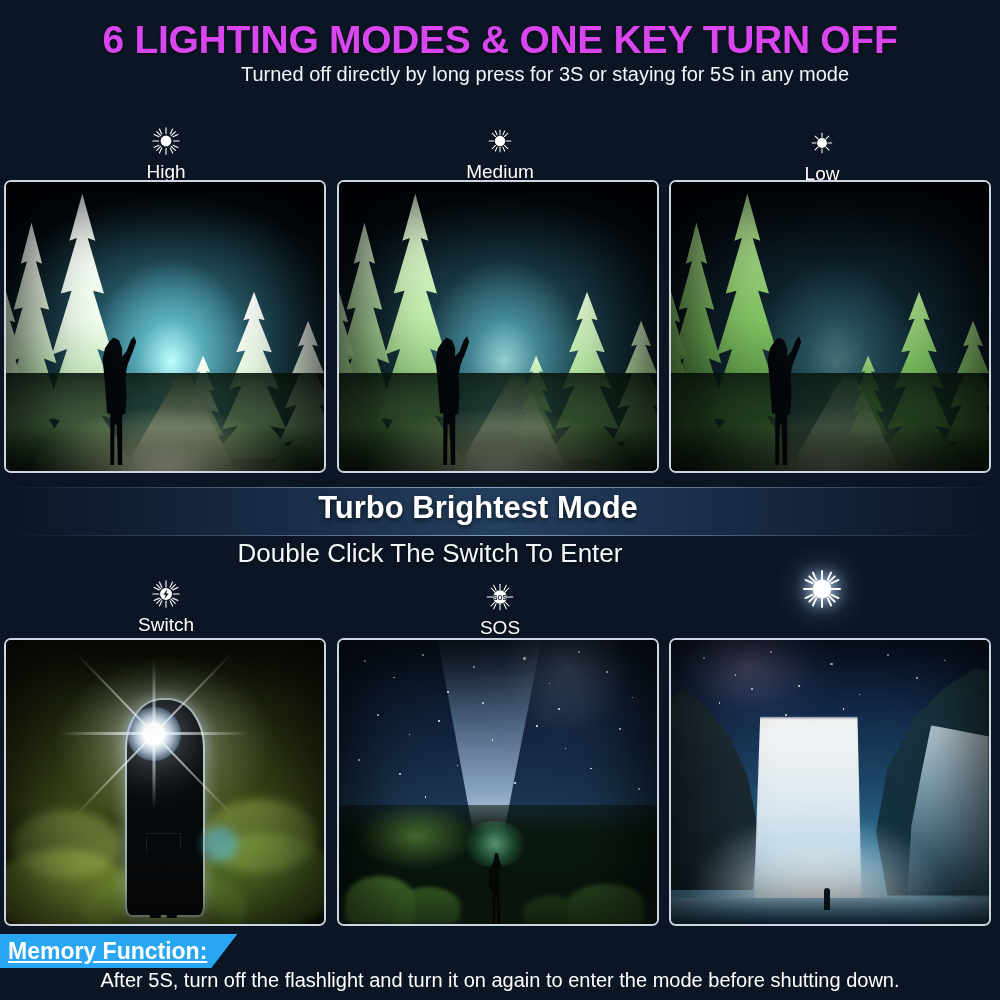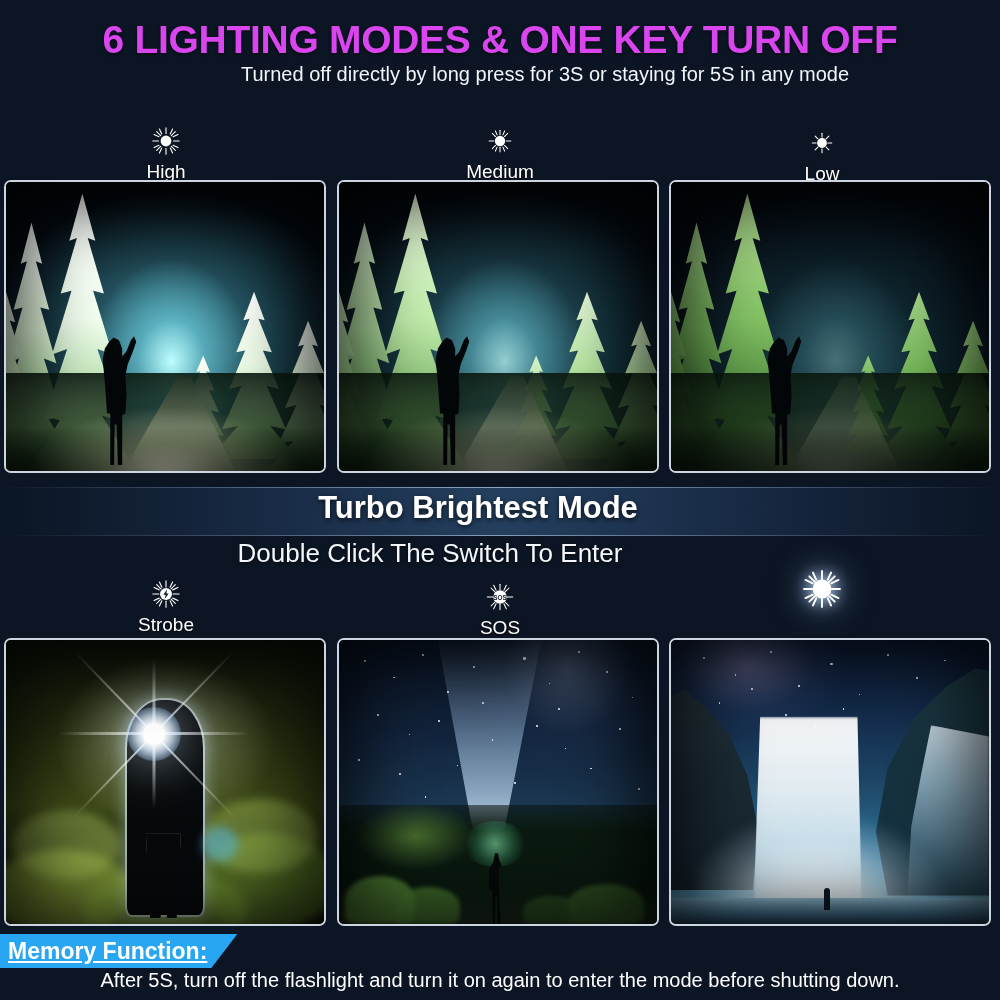--- a/index.html
+++ b/index.html
@@ -390,21 +390,21 @@
             <line x1="25.5" y1="29" x2="28.8" y2="35.9"></line>
           <line x1="28.8" y1="4.1" x2="25.5" y2="11"></line>
             <line x1="14.5" y1="29" x2="11.2" y2="35.9"></line>
           <line x1="4.1" y1="11.2" x2="11" y2="14.5"></line>
             <line x1="29" y1="25.5" x2="35.9" y2="28.8"></line>
           <line x1="35.9" y1="11.2" x2="29" y2="14.5"></line>
             <line x1="11" y1="25.5" x2="4.1" y2="28.8"></line>
         </g>
       </svg>
     </div>
-    <div class="lbl">Strobe</div>
+    <div class="lbl">Switch</div>
   </div>
 
   <div class="mode-head" style="left:400px; top:578px;">
     <div class="icon-wrap">
       <svg class="sun" width="30" height="30" viewBox="0 0 40 40">
         <circle cx="20" cy="20" r="9" fill="#fff"></circle>
         <text x="20" y="23.4" text-anchor="middle" font-family="Liberation Sans, sans-serif" font-size="8.4" font-weight="bold" fill="#0c1523">SOS</text>
         <g stroke="#fff" stroke-width="1.4" stroke-linecap="round">
           <line x1="20" y1="3" x2="20" y2="10.4"></line>
             <line x1="20" y1="29.6" x2="20" y2="37"></line>

